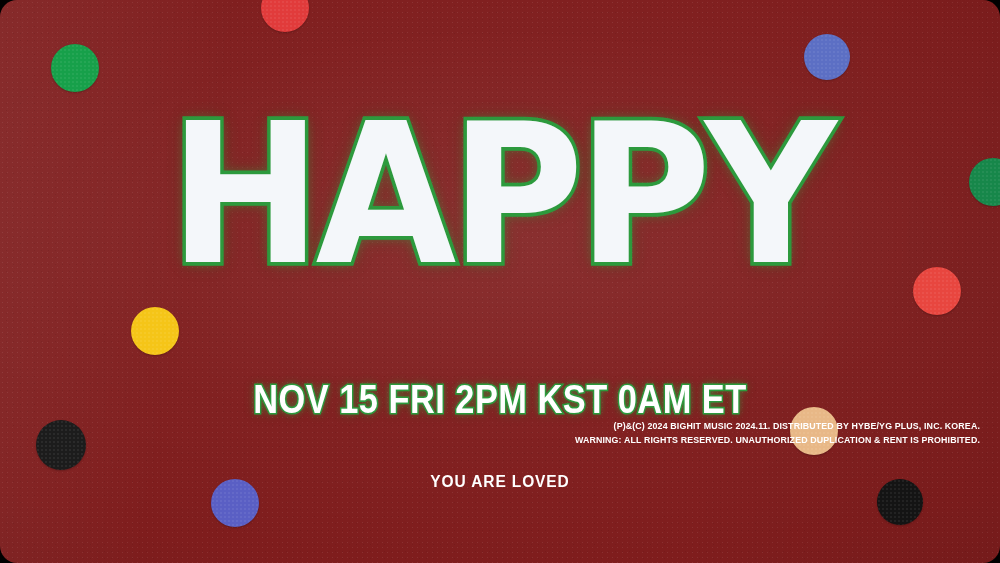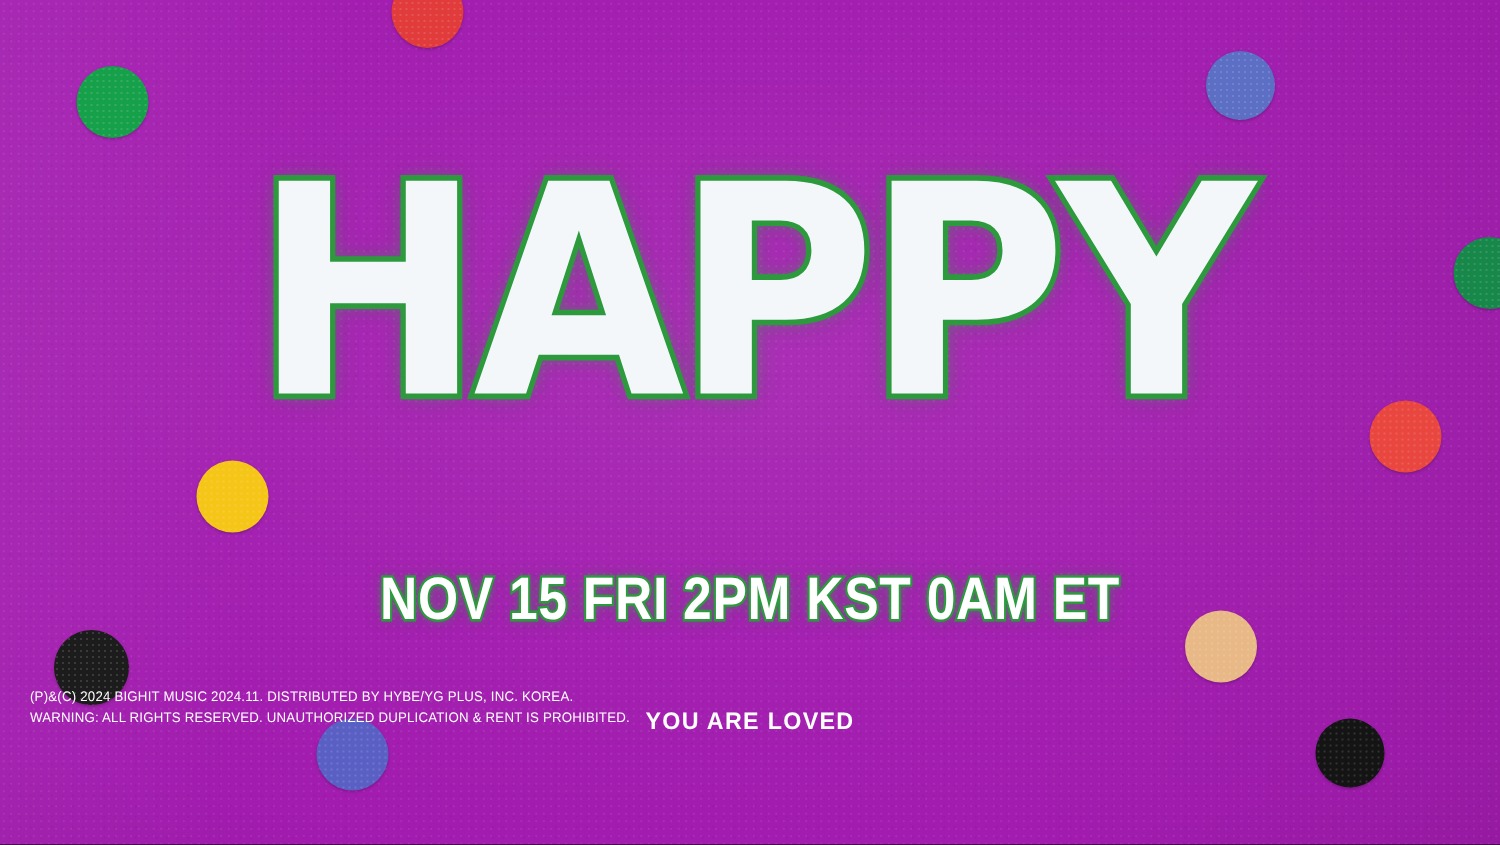--- a/index.html
+++ b/index.html
@@ -7,22 +7,23 @@
     margin: 0;
     padding: 0;
     background: #000;
   }
 
   #poster {
     position: relative;
     width: 1000px;
     height: 563px;
     overflow: hidden;
-    background: #a21caf;
+    background: #7f1d1d;
     font-family: "Liberation Sans", sans-serif;
+    border-radius: 17px;
     -webkit-font-smoothing: antialiased;
   }
 
   
   .bg-grad {
     position: absolute;
     inset: 0;
     background:
       radial-gradient(120% 95% at 50% 42%, rgba(255,255,255,0.085) 0%, rgba(255,255,255,0.02) 38%, rgba(0,0,0,0.00) 62%, rgba(0,0,0,0.10) 100%),
       linear-gradient(100deg, rgba(255,255,255,0.06) 0%, rgba(255,255,255,0.00) 22%, rgba(0,0,0,0.00) 70%, rgba(0,0,0,0.05) 100%);
@@ -106,27 +107,27 @@
     paint-order: stroke fill;
     text-shadow:
       0 0 6px rgba(46,155,62,0.70),
       0 0 12px rgba(46,155,62,0.38);
     transform: scaleX(0.93) scaleY(1.08);
     transform-origin: 50% 50%;
   }
 
   .fine-print {
     position: absolute;
-    top: 458px;
+    top: 420px;
     left: 0;
     right: 0;
-    text-align: left;
+    text-align: right;
     color: #FFFFFF;
     font-family: "Liberation Sans", sans-serif;
-    font-weight: 400;
+    font-weight: 700;
     font-size: 9.2px;
     line-height: 13.5px;
     letter-spacing: 0.15px;
     white-space: nowrap;
   }
   .fine-print div { transform: scaleX(0.96); }
 
   .tagline {
     position: absolute;
     top: 474px;

